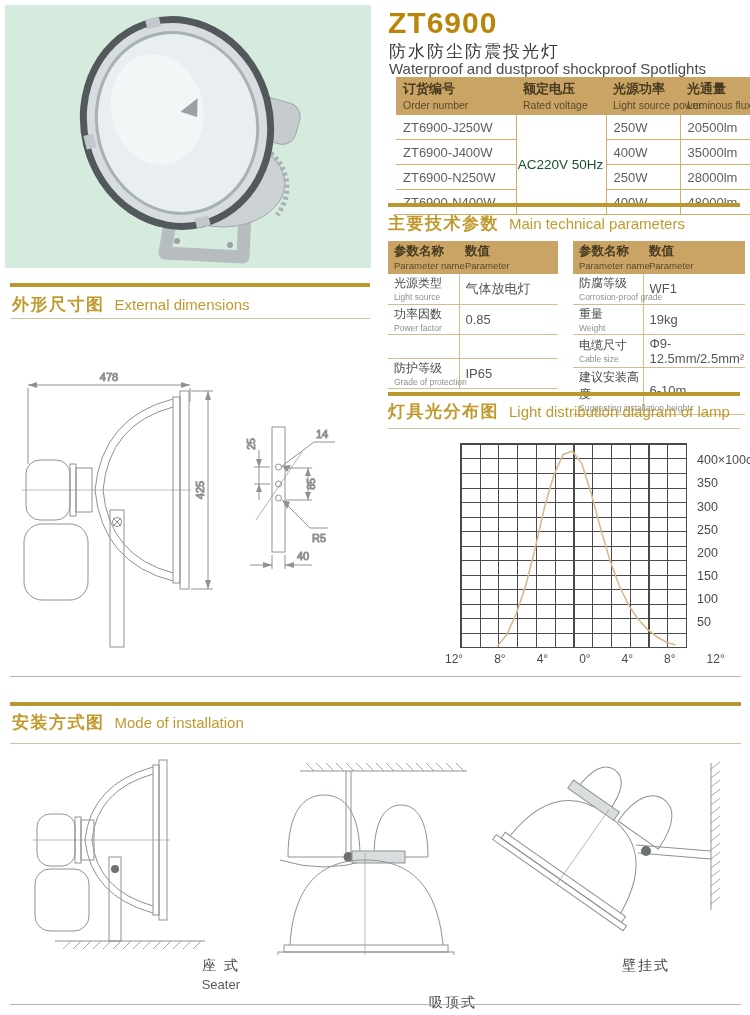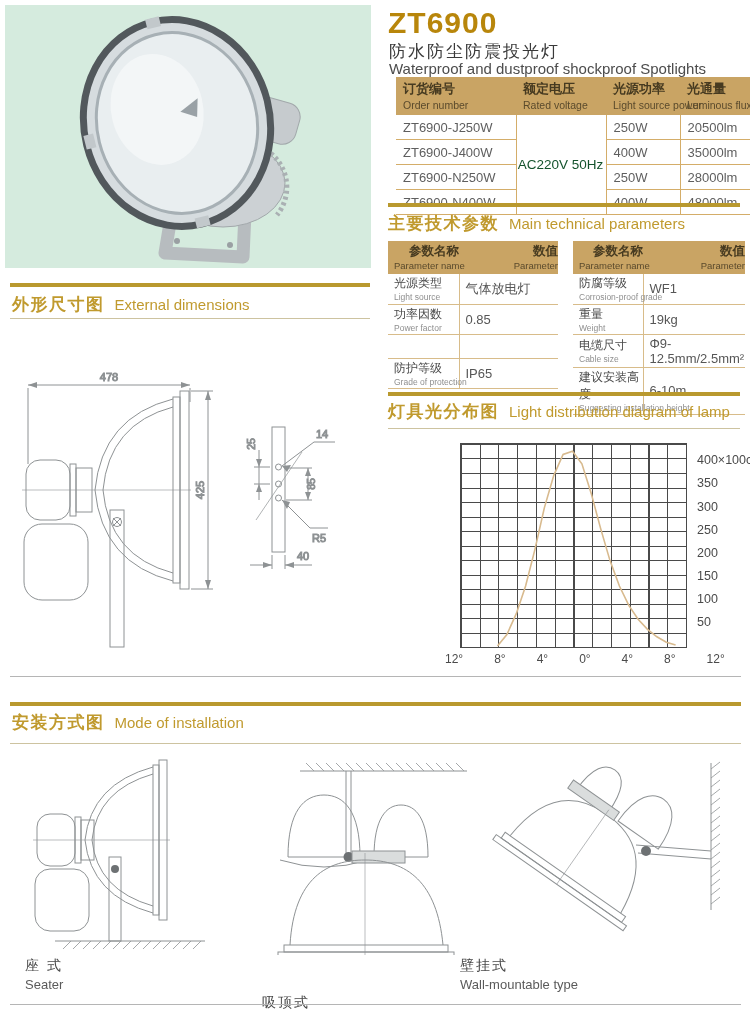--- a/index.html
+++ b/index.html
@@ -19,39 +19,39 @@
   
   .ot{border-collapse:collapse;table-layout:fixed;width:354px;}
   .ot th{background:#c9a464;text-align:left;padding:3px 0 4px 7px;font-weight:normal;vertical-align:middle;}
   .ot th .cn{font-size:13px;font-weight:bold;color:#463a20;display:block;}
   .ot th .en{font-size:10.5px;color:#5a4a2c;display:block;margin-top:1px;white-space:nowrap;}
   .ot td{height:22px;font-size:13px;color:#5e5e5e;padding-left:7px;border-bottom:1px solid #d4ad69;vertical-align:middle;}
   .ot td+td{border-left:1px solid #d4ad69;}
   .ot td.volt{text-align:center;padding-left:0;font-size:13.5px;color:#14532d;}
   
   .pt{border-collapse:collapse;table-layout:fixed;}
-  .pt th{background:#c9a464;text-align:right;padding:2px 0 3px 6px;font-weight:normal;height:28px;vertical-align:middle;}
+  .pt th{background:#c9a464;text-align:left;padding:2px 0 3px 6px;font-weight:normal;height:28px;vertical-align:middle;}
   .pt th .cn{font-size:12.5px;font-weight:bold;color:#463a20;display:block;}
   .pt th .en{font-size:9.5px;color:#5a4a2c;display:block;white-space:nowrap;}
   .pt td{border-bottom:1px solid #d8bc8a;padding-left:6px;vertical-align:middle;}
   .pt td+td{border-left:1px solid #d8bc8a;}
   .pt .cn{font-size:12px;color:#4a4a4a;display:block;}
   .pt .en{font-size:8.5px;color:#8f8f8f;display:block;white-space:nowrap;}
   .pt .val{font-size:13px;color:#565656;}
   .h30{height:30px}.h28{height:28px}.h26{height:26px}.h24{height:24px}
   
   .grid{width:225px;height:203px;border:1px solid #4a4a4a;
     background-image:repeating-linear-gradient(to right,#4a4a4a 0,#4a4a4a 1px,transparent 1px,transparent 18.75px),
                      repeating-linear-gradient(to bottom,#4a4a4a 0,#4a4a4a 1px,transparent 1px,transparent 14.5px);}
   .ylab{position:absolute;font-size:12.5px;color:#4a4a4a;white-space:nowrap;}
   .xlabs{display:flex;justify-content:space-between;width:255px;gap:31px;}
   .xlabs span{width:30px;text-align:center;font-size:12px;color:#4a4a4a;}
   
   svg.line text{font-family:"Liberation Sans",sans-serif;fill:#6e7273;}
-  .inst-label{text-align:left;}
+  .inst-label{text-align:right;}
   .inst-label .cn{font-size:14px;color:#4a4a4a;letter-spacing:2px;display:block;}
   .inst-label .en{font-size:13px;color:#5a5a5a;display:block;margin-top:2px;}
 </style>
 </head>
 <body>
 
 <div class="page">
 
   <div class="abs photo" style="left:5px;top:5px;width:366px;height:263px;">
     <svg width="366" height="263" viewBox="0 0 366 263">
@@ -382,17 +382,16 @@
   <div class="abs inst-label" style="left:25px;top:957px;width:215px;">
     <span class="cn">座 式</span>
     <span class="en">Seater</span>
   </div>
   <div class="abs inst-label" style="left:262px;top:994px;width:215px;">
     <span class="cn">吸顶式</span>
     <span class="en">Ceiling type</span>
   </div>
   <div class="abs inst-label" style="left:460px;top:957px;width:210px;">
     <span class="cn">壁挂式</span>
-    <span class="en">Wall-mountable type</span>
   </div>
 
   <div class="abs rule-gray" style="left:10px;top:1004px;width:731px;"></div>
 </div>
 
 </body></html>

